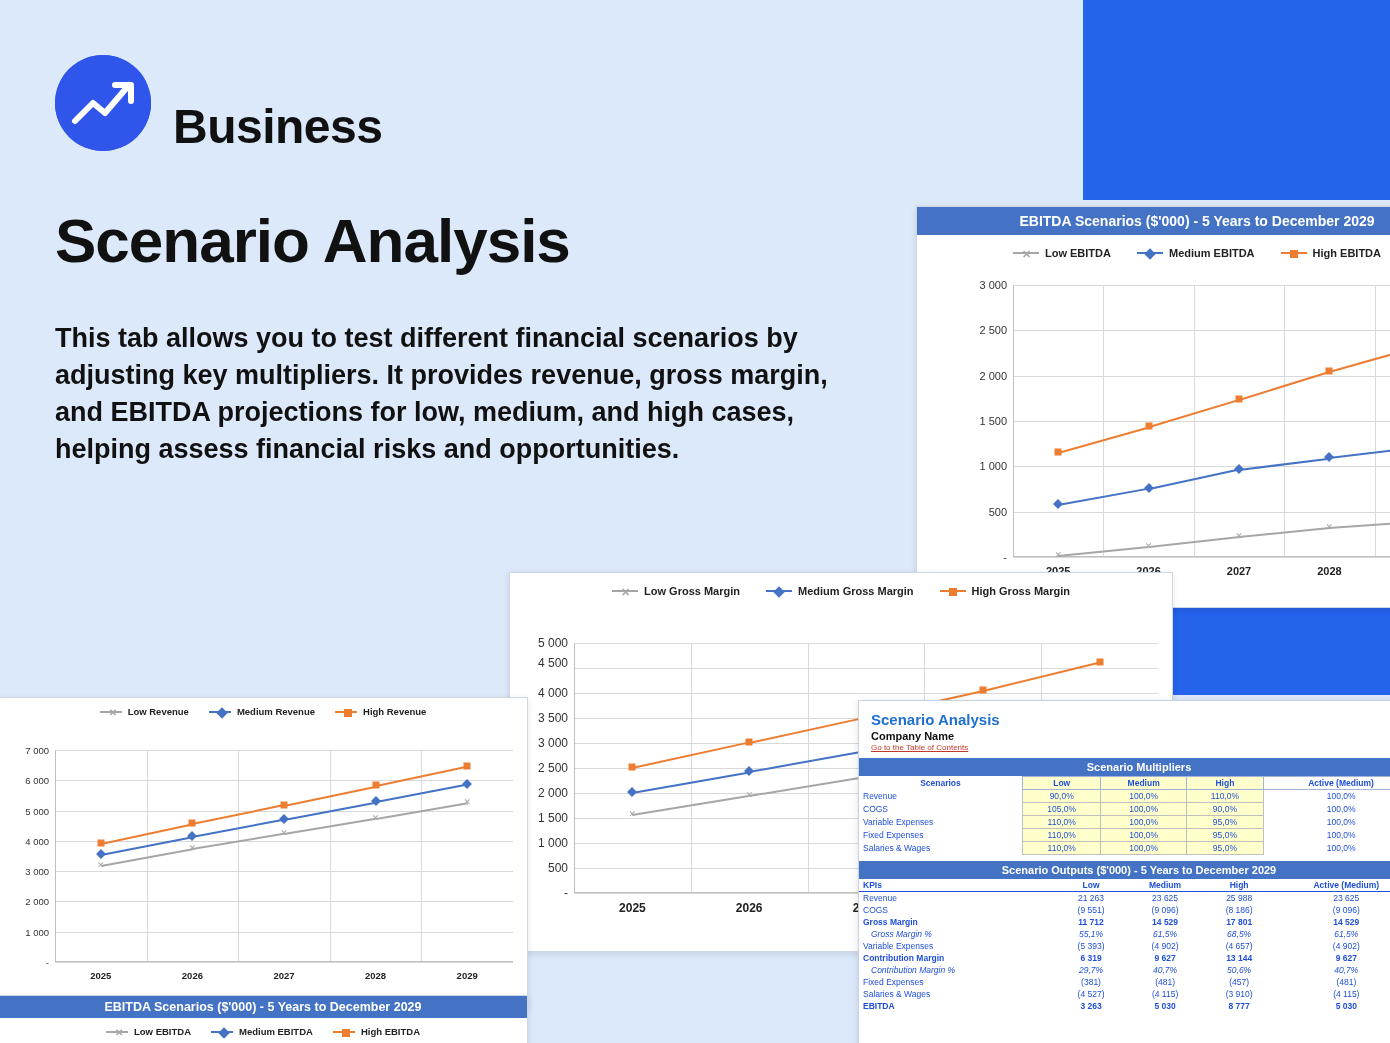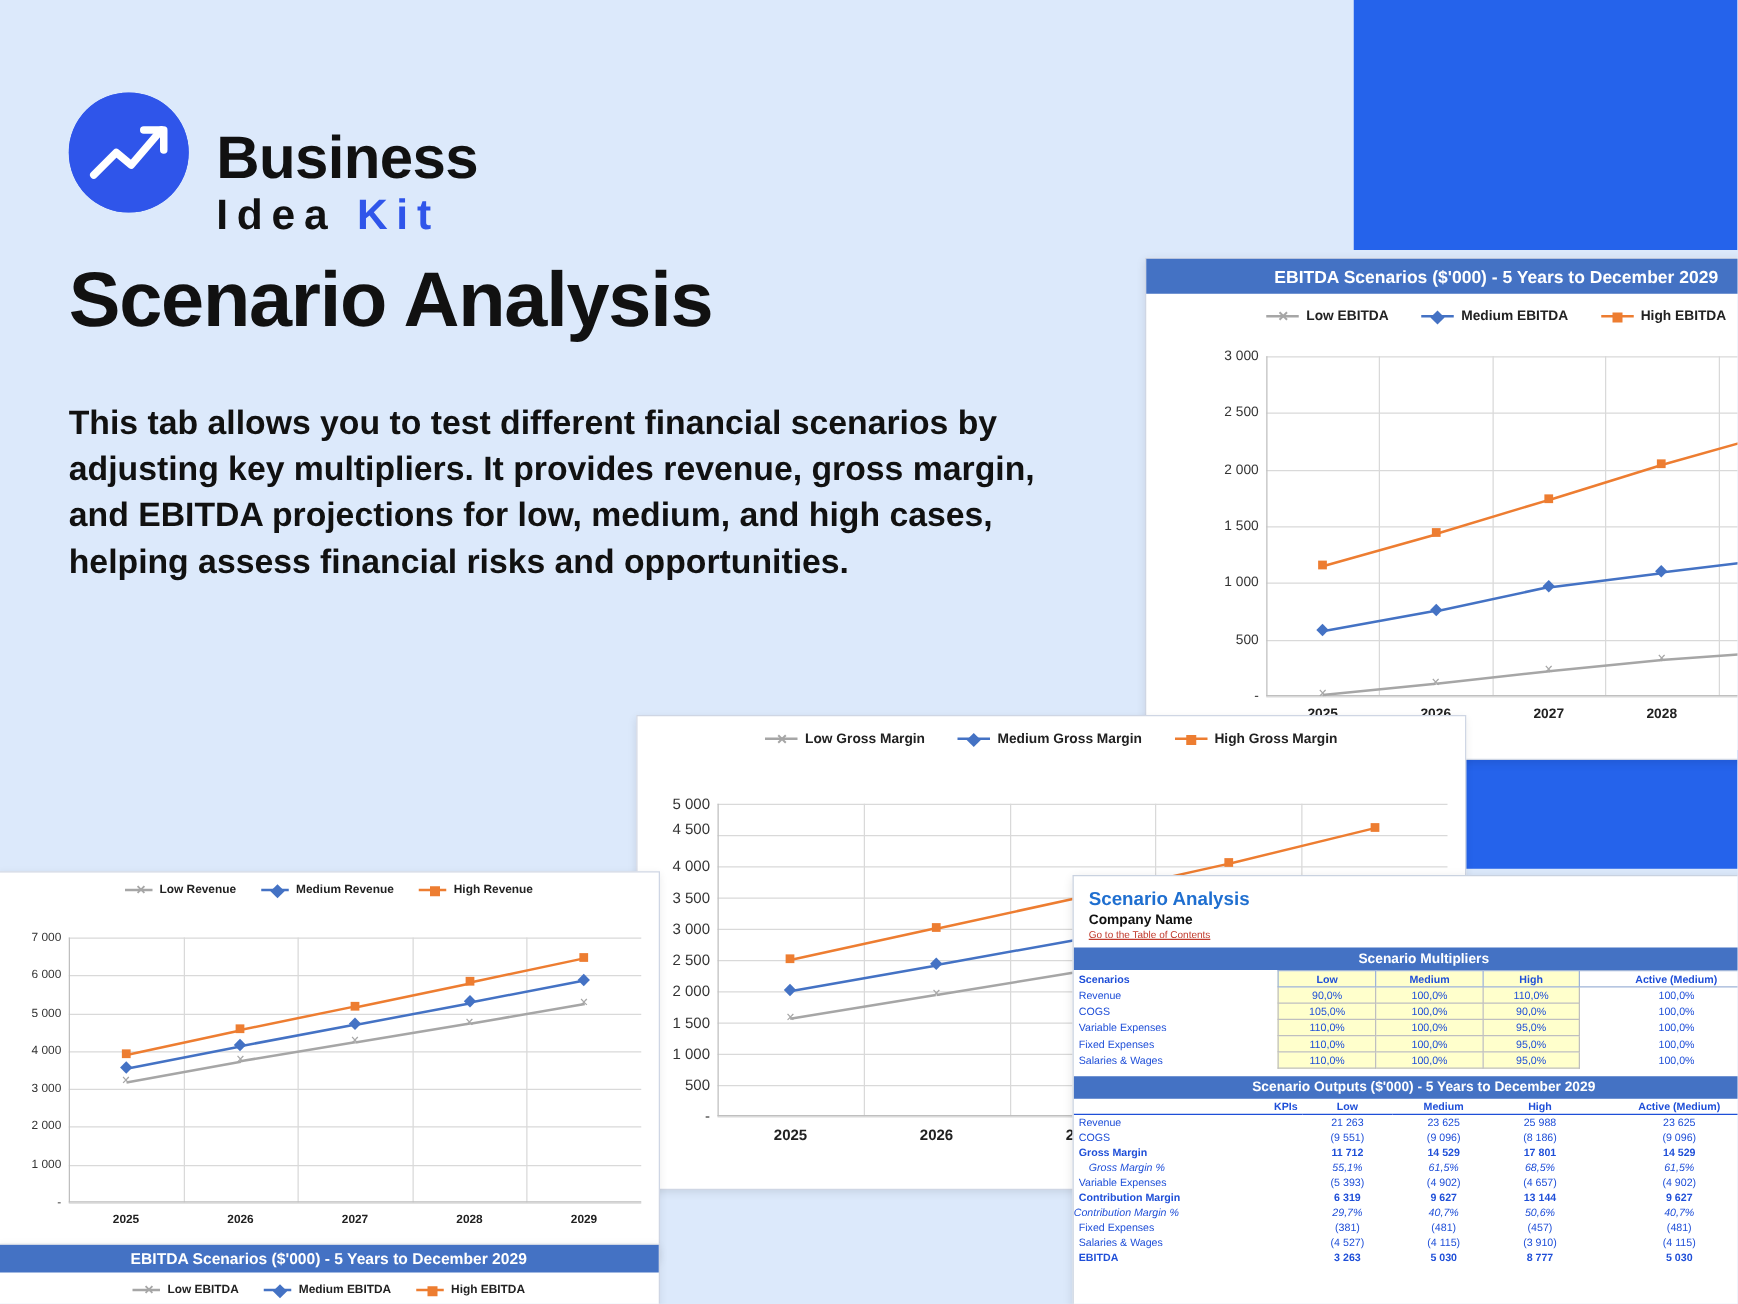--- a/index.html
+++ b/index.html
@@ -80,24 +80,20 @@
 <div class="logo-wrap">
   <div class="logo-mark">
     <svg width="96" height="96" viewBox="0 0 96 96" aria-hidden="true">
       <circle cx="48" cy="48" r="48" fill="#2f55ea"></circle>
       <polyline points="20,66 38,48 50,58 74,30" fill="none" stroke="#fff" stroke-width="6" stroke-linecap="round" stroke-linejoin="round"></polyline>
       <polyline points="60,30 76,30 76,46" fill="none" stroke="#fff" stroke-width="6" stroke-linecap="round" stroke-linejoin="round"></polyline>
     </svg>
   </div>
   <div class="logo-text">
     <div class="logo-line1">Business</div>
-    <div class="logo-line2">
-      <span>Idea</span>
-      <span class="kit">Kit</span>
-    </div>
   </div>
 </div>
 
 <div class="page-title">Scenario Analysis</div>
 <div class="page-desc">This tab allows you to test different financial scenarios by adjusting key multipliers. It provides revenue, gross margin, and EBITDA projections for low, medium, and high cases, helping assess financial risks and opportunities.</div>
 
 <div class="card" id="ebitda-top">
   <div class="card-title" style="font-size:14px;padding:6px 0;">EBITDA Scenarios ($'000) - 5 Years to December 2029</div>
   <div class="legend" style="margin-top:12px;font-size:11px;">
     <div class="legend-item">
@@ -361,21 +357,21 @@
 
 <div id="sheet">
   <div class="sh-title">Scenario Analysis</div>
   <div class="sh-company">Company Name</div>
   <div class="sh-toc">Go to the Table of Contents</div>
 
   <div class="sh-band">Scenario Multipliers</div>
   <table class="sh">
     <tbody id="mult-body">
         <tr class="hdr">
-          <td style="text-align: left; border: none;">Scenarios</td>
+          <td style="text-align: center; border: none;">Scenarios</td>
           <td class="yellowbox bold">Low</td>
           <td class="yellowbox bold">Medium</td>
           <td class="yellowbox bold">High</td>
           <td>Active (Medium)</td>
         </tr>
         <tr>
           <td class="lbl">Revenue</td>
           <td class="num yellowbox">90,0%</td>
           <td class="num yellowbox">100,0%</td>
           <td class="num yellowbox">110,0%</td>
@@ -409,21 +405,21 @@
           <td class="num yellowbox">95,0%</td>
           <td class="num">100,0%</td>
         </tr>
       </tbody>
   </table>
 
   <div class="sh-band" style="margin-top:6px;">Scenario Outputs ($'000) - 5 Years to December 2029</div>
   <table class="sh">
     <tbody id="out-body">
         <tr class="kpi-hdr">
-          <td style="text-align: right; margin-top: 34px;">KPIs</td>
+          <td style="text-align: left; margin-top: 34px;">KPIs</td>
           <td style="text-align: center;">Low</td>
           <td style="text-align: center;">Medium</td>
           <td style="text-align: center;">High</td>
           <td style="text-align: center;">Active (Medium)</td>
         </tr>
         <tr>
           <td class="lbl">Revenue</td>
           <td class="num">21 263</td>
           <td class="num">23 625</td>
           <td class="num">25 988</td>
@@ -458,21 +454,21 @@
           <td class="num">(4 902)</td>
         </tr>
         <tr>
           <td class="lbl bold">Contribution Margin</td>
           <td class="num bold">6 319</td>
           <td class="num bold">9 627</td>
           <td class="num bold">13 144</td>
           <td class="num bold">9 627</td>
         </tr>
         <tr>
-          <td class="lbl ital" style="padding-left: 0;">Contribution Margin %</td>
+          <td class="lbl ital" style="padding-left: 12px;">Contribution Margin %</td>
           <td class="num ital">29,7%</td>
           <td class="num ital">40,7%</td>
           <td class="num ital">50,6%</td>
           <td class="num ital">40,7%</td>
         </tr>
         <tr>
           <td class="lbl">Fixed Expenses</td>
           <td class="num">(381)</td>
           <td class="num">(481)</td>
           <td class="num">(457)</td>

